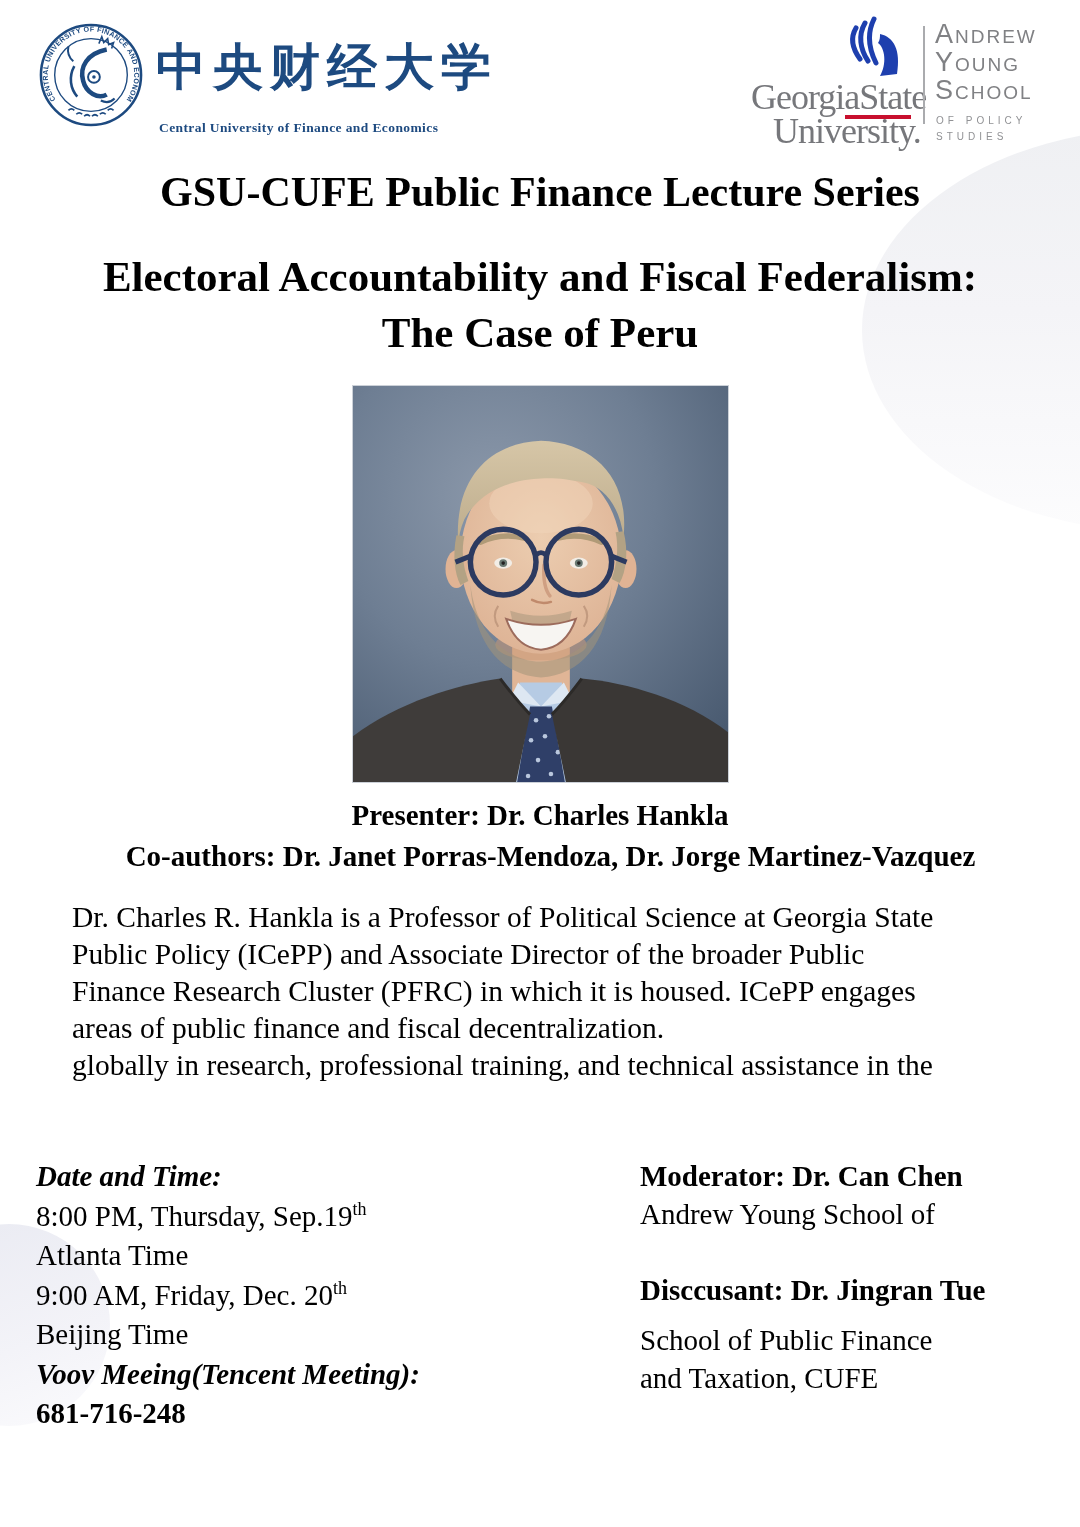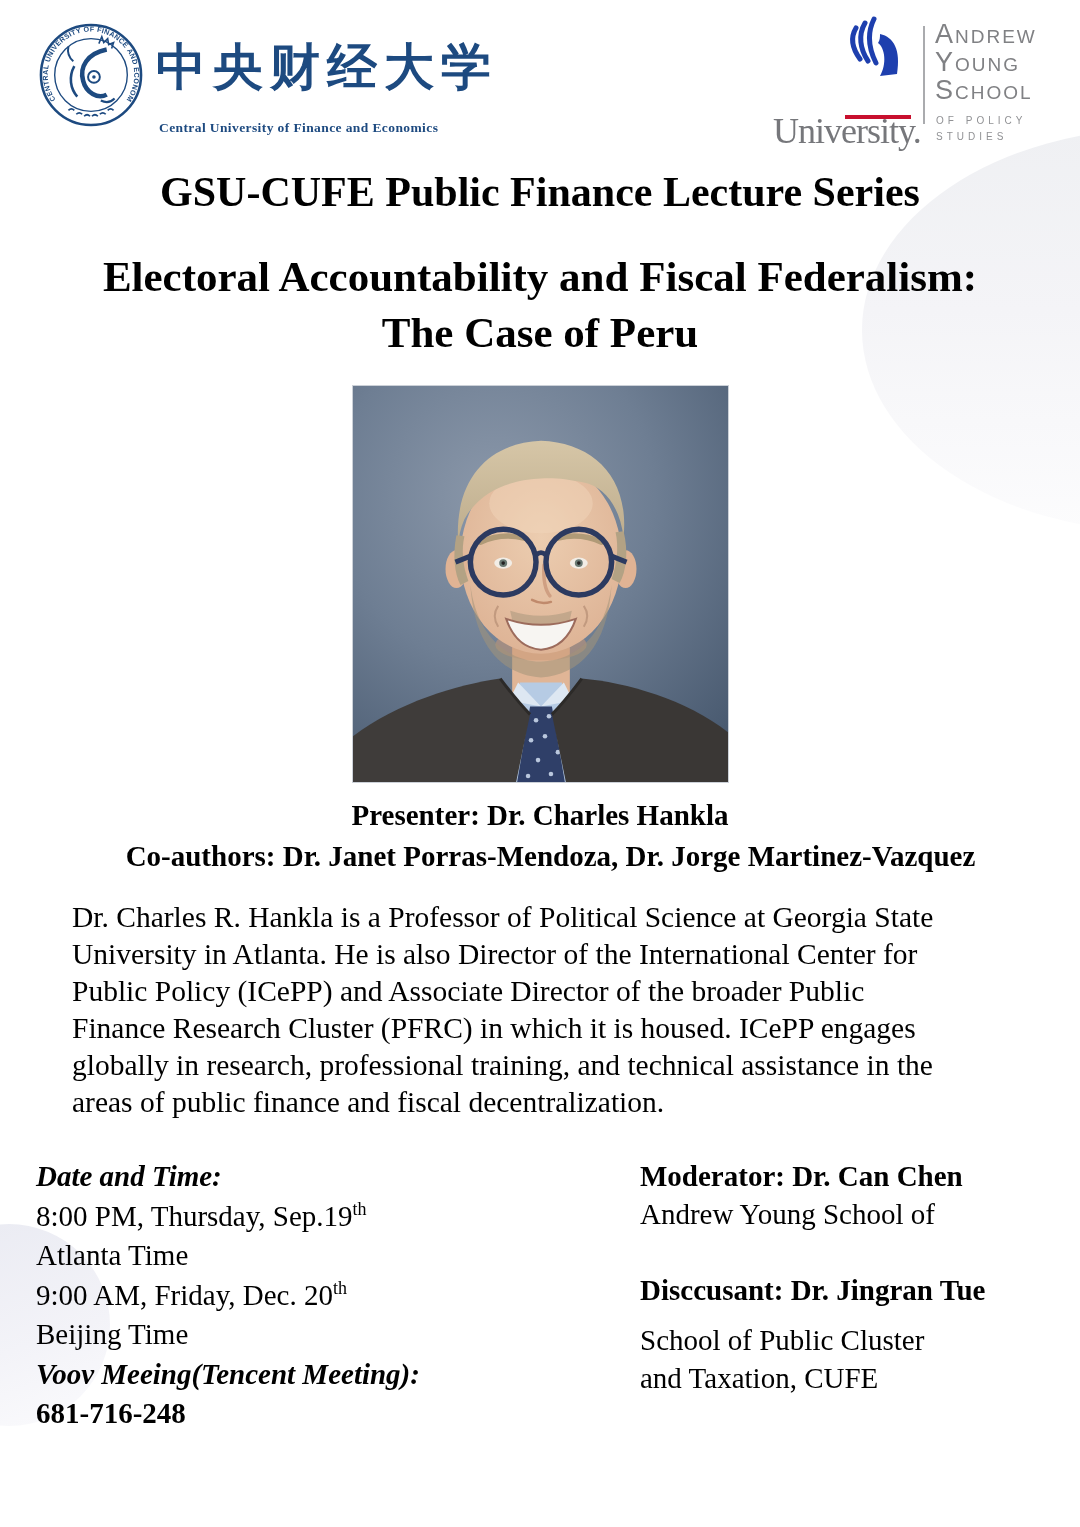--- a/index.html
+++ b/index.html
@@ -104,20 +104,21 @@
     <div class="cufe-en">Central University of Finance and Economics</div>
   </div>
 
   <div class="gsu">
     <svg class="gsu-flame" width="64" height="62" viewBox="0 0 64 62">
       <path d="M14,12 C8,22 10,32 18,43" class="s-blue" stroke-width="5" stroke-linecap="round"></path>
       <path d="M23,7 C16,19 18,33 26,45" class="s-blue" stroke-width="5" stroke-linecap="round"></path>
       <path d="M32,3 C25,17 27,33 34,47" class="s-blue" stroke-width="5" stroke-linecap="round"></path>
       <path d="M38,18 C52,21 59,34 55,58 L38,60 C45,48 43,32 36,27 C38,24 38,21 38,18 Z" class="f-blue"></path>
     </svg>
+    <div class="gsu-word1">GeorgiaState</div>
     <div class="gsu-redline"></div>
     <div class="gsu-word2">University.</div>
     <div class="gsu-divider"></div>
     <div class="gsu-school">
       <div>Andrew</div>
       <div>Young</div>
       <div>School</div>
     </div>
     <div class="gsu-sub">
       <div>of policy</div>
@@ -209,39 +210,38 @@
       <path d="M118,171 L103,177" stroke="#2c3a60" stroke-width="5" fill="none"></path>
       <path d="M260,171 L275,177" stroke="#2c3a60" stroke-width="5" fill="none"></path>
     </svg>
   </div>
 
   <div class="presenter">Presenter: Dr. Charles Hankla</div>
   <div class="coauthors">Co-authors: Dr. Janet Porras-Mendoza, Dr. Jorge Martinez-Vazquez</div>
 
   <div class="bio">
     <div>Dr. Charles R. Hankla is a Professor of Political Science at Georgia State</div>
-    <div>University in Atlanta. He is also Director of the International Center for</div>
     <div>Public Policy (ICePP) and Associate Director of the broader Public</div>
     <div>Finance Research Cluster (PFRC) in which it is housed. ICePP engages</div>
+    <div>areas of public finance and fiscal decentralization.</div>
     <div>globally in research, professional training, and technical assistance in the</div>
-    <div>areas of public finance and fiscal decentralization.</div>
   </div>
 
   <div class="col-left">
     <div class="bi">Date and Time:</div>
     <div><span>8:00 PM, Thursday, Sep.19</span><sup>th</sup></div>
     <div>Atlanta Time</div>
     <div><span>9:00 AM, Friday, Dec. 20</span><sup>th</sup></div>
     <div>Beijing Time</div>
     <div class="bi">Voov Meeing(Tencent Meeting):</div>
     <div class="b">681-716-248</div>
   </div>
 
   <div class="col-right">
     <div class="b">Moderator: Dr. Can Chen</div>
     <div>Andrew Young School of</div>
     <div class="gap-discussant"></div>
     <div class="b">Disccusant: Dr. Jingran Tue</div>
-    <div class="mt8">School of Public Cluster</div>
+    <div class="mt8">School of Public Finance</div>
     <div>and Taxation, CUFE</div>
   </div>
 
 </div>
 
 </body></html>

